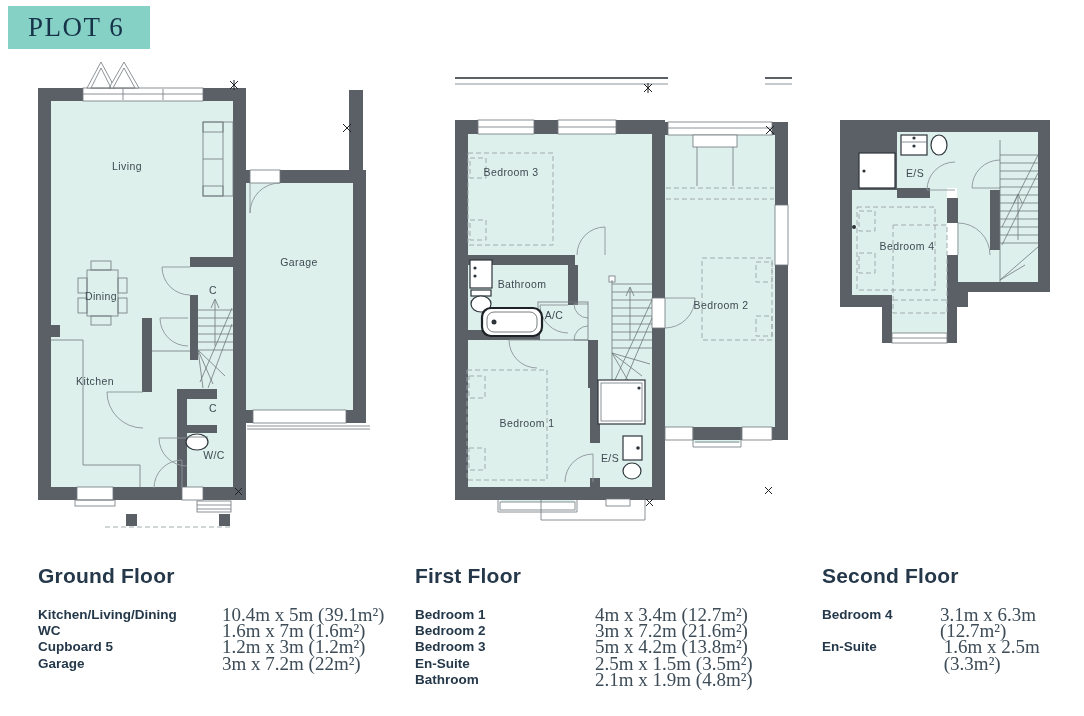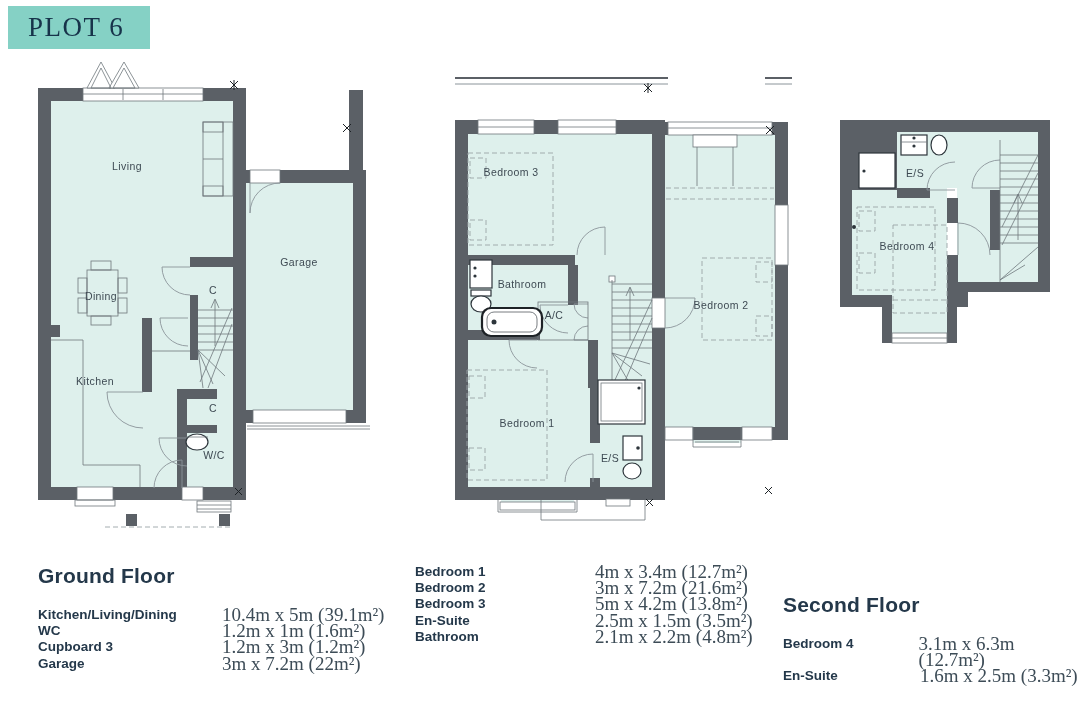--- a/index.html
+++ b/index.html
@@ -11,21 +11,21 @@
          color:#17334a;padding-left:20px;}
   svg{position:absolute;}
   .legend{position:absolute;top:564px;}
   .legend h2{margin:0 0 19px 0;font-size:21px;font-weight:bold;color:#24384a;letter-spacing:.2px;}
   .rowset{display:flex;flex-direction:column;}
   .trow{display:flex;line-height:16.2px;}
   .trow .lab{font-weight:bold;font-size:13.5px;color:#24384a;}
   .trow .dims{font-family:"Liberation Serif",serif;font-size:19px;color:#3d4c57;}
   #leg-ground{left:38px;} #leg-ground .lab{width:184px;}
   #leg-first{left:415px;} #leg-first .lab{width:180px;}
-  #leg-second{left:783px;margin-top:29px;} #leg-second .lab{width:137px;}
+  #leg-second{left:822px;} #leg-second .lab{width:137px;}
   
   .wall{fill:#5b6066;stroke:none;}
   .room{fill:#def0ec;}
   .win{fill:#ffffff;stroke:#6f777c;stroke-width:.8;}
   .thin{stroke:#6f777c;stroke-width:.8;fill:none;}
   .arc{stroke:#8b949a;stroke-width:.9;fill:none;}
   .fix{stroke:#2d353b;stroke-width:1.2;fill:#ffffff;}
   .fixd{fill:#2d353b;stroke:none;}
   .dash{stroke:#9aa4a7;stroke-width:.9;fill:none;stroke-dasharray:5 3;}
   .stair{stroke:#6f777c;stroke-width:.8;fill:none;}
@@ -357,54 +357,55 @@
 
   <div class="legend" id="leg-ground">
     <h2>Ground Floor</h2>
     <div class="rowset">
       <div class="trow">
           <span class="lab">Kitchen/Living/Dining</span>
           <span class="dims">10.4m x 5m (39.1m²)</span>
         </div>
       <div class="trow">
           <span class="lab">WC</span>
-          <span class="dims">1.2m x 1m (1.6m²)</span>
-        </div>
-      <div class="trow">
-          <span class="lab">Cupboard 3</span>
+          <span class="dims">1.6m x 7m (1.6m²)</span>
+        </div>
+      <div class="trow">
+          <span class="lab">Cupboard 5</span>
           <span class="dims">1.2m x 3m (1.2m²)</span>
         </div>
       <div class="trow">
           <span class="lab">Garage</span>
           <span class="dims">3m x 7.2m (22m²)</span>
         </div>
     </div>
   </div>
 
   <div class="legend" id="leg-first">
+    <h2>First Floor</h2>
     <div class="rowset">
       <div class="trow">
           <span class="lab">Bedroom 1</span>
           <span class="dims">4m x 3.4m (12.7m²)</span>
         </div>
       <div class="trow">
           <span class="lab">Bedroom 2</span>
           <span class="dims">3m x 7.2m (21.6m²)</span>
         </div>
       <div class="trow">
           <span class="lab">Bedroom 3</span>
           <span class="dims">5m x 4.2m (13.8m²)</span>
         </div>
       <div class="trow">
           <span class="lab">En-Suite</span>
           <span class="dims">2.5m x 1.5m (3.5m²)</span>
         </div>
       <div class="trow">
           <span class="lab">Bathroom</span>
-          <span class="dims">2.1m x 2.2m (4.8m²)</span>
+          <span class="dims">2.1m x 1.9m (4.8m²)</span>
         </div>
     </div>
   </div>
 
   <div class="legend" id="leg-second">
     <h2>Second Floor</h2>
     <div class="rowset">
       <div class="trow">
           <span class="lab">Bedroom 4</span>
           <span class="dims">3.1m x 6.3m (12.7m²)</span>

